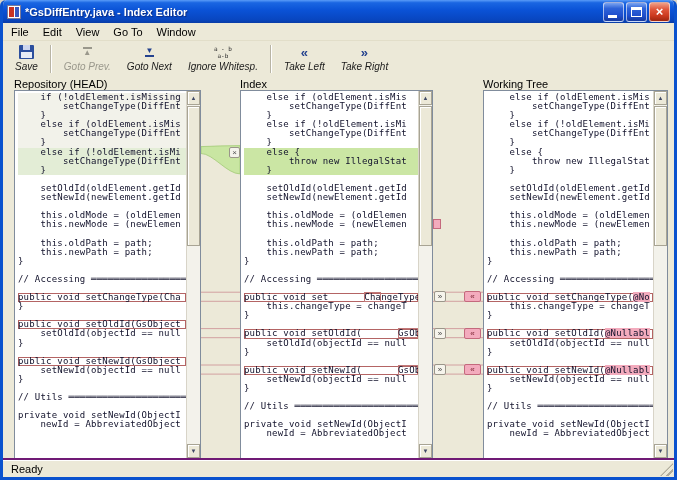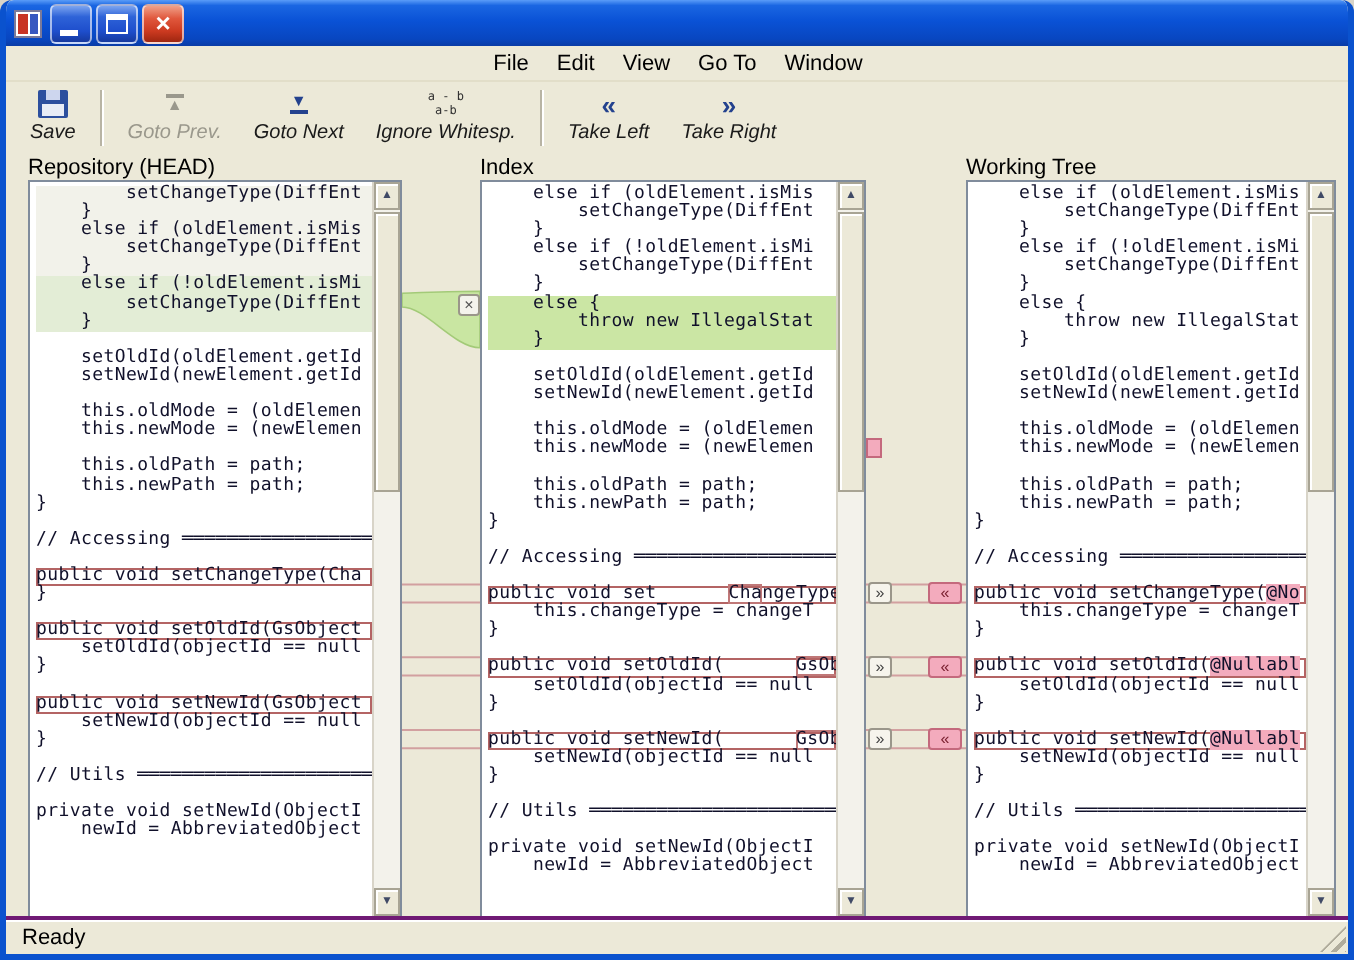--- a/index.html
+++ b/index.html
@@ -28,21 +28,21 @@
   .wc-close { background:linear-gradient(180deg,#F0A088 0%,#E0573C 35%,#CC3A20 70%,#9E2610 100%); }
   .min-glyph { position:absolute; left:4px; bottom:3px; width:9px; height:3px; background:#fff; }
   .max-glyph { position:absolute; left:4px; top:4px; width:11px; height:10px;
     border:1px solid #fff; border-top:3px solid #fff; }
   .close-glyph { position:absolute; left:0; top:0; width:100%; height:100%;
     color:#fff; font-size:13px; font-weight:bold; line-height:18px; text-align:center; }
 
   
   .menubar { position:absolute; top:23px; left:0; right:0; height:18px;
     background:#ECE9D8; display:flex; align-items:center; padding-left:1px;
-    border-bottom:1px solid #e2dec9;justify-content:center; }
+    border-bottom:1px solid #e2dec9; }
   .menu-item { font-size:11px; color:#000; padding:2px 7px; }
 
   
   .toolbar { position:absolute; top:41px; left:0; right:0; height:37px;
     background:#ECE9D8; display:flex; align-items:flex-start; padding:1px 0 0 4px; }
   .tool { display:flex; flex-direction:column; align-items:center; justify-content:flex-start;
     min-width:38px; padding:2px 8px 1px; font-size:10px; color:#1a1a1a; }
   .tool .icon-slot { height:16px; display:flex; align-items:center; justify-content:center; }
   .tool .tool-label { margin-top:1px; white-space:nowrap;font-style:italic; }
   .tool.disabled { color:#9a988c; }
@@ -117,20 +117,21 @@
     background:repeating-linear-gradient(135deg, transparent 0 3px, #b0ac9c 3px 5px);
     clip-path:polygon(100% 0, 100% 100%, 0 100%); }
 </style>
 </head>
 <body>
 
 <div class="window">
 
   <div class="titlebar">
     <span class="app-icon"></span>
+    <span class="title-text">*GsDiffEntry.java - Index Editor</span>
     <span class="win-controls">
       <span class="wc wc-min">
           <span class="min-glyph"></span>
         </span>
       <span class="wc wc-max">
           <span class="max-glyph"></span>
         </span>
       <span class="wc wc-close">
           <span class="close-glyph">×</span>
         </span>
@@ -196,20 +197,21 @@
   </div>
 
   <div class="content">
 
     <span class="pane-title" style="left:11px">Repository (HEAD)</span>
     <span class="pane-title" style="left:237px">Index</span>
     <span class="pane-title" style="left:480px">Working Tree</span>
 
     <div class="pane pane-1">
       <div class="code">
+          <div class="code-line bg-gray">    if (!oldElement.isMissing</div>
           <div class="code-line bg-gray">        setChangeType(DiffEnt</div>
           <div class="code-line bg-gray">    }</div>
           <div class="code-line bg-gray">    else if (oldElement.isMis</div>
           <div class="code-line bg-gray">        setChangeType(DiffEnt</div>
           <div class="code-line bg-gray">    }</div>
           <div class="code-line bg-palegreen">    else if (!oldElement.isMi</div>
           <div class="code-line bg-palegreen">        setChangeType(DiffEnt</div>
           <div class="code-line bg-palegreen">    }</div>
           <div class="code-line"></div>
           <div class="code-line">    setOldId(oldElement.getId</div>

